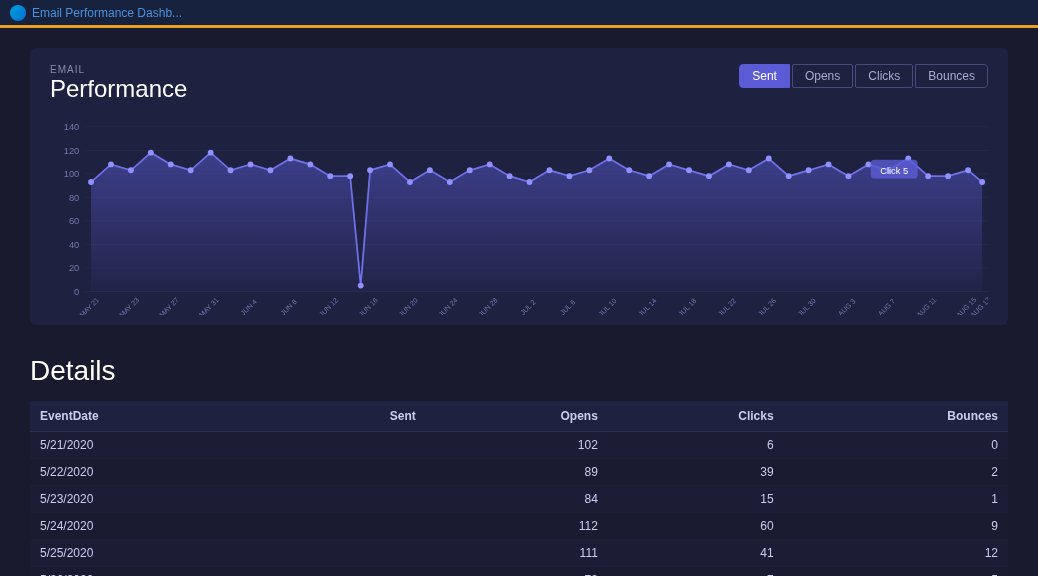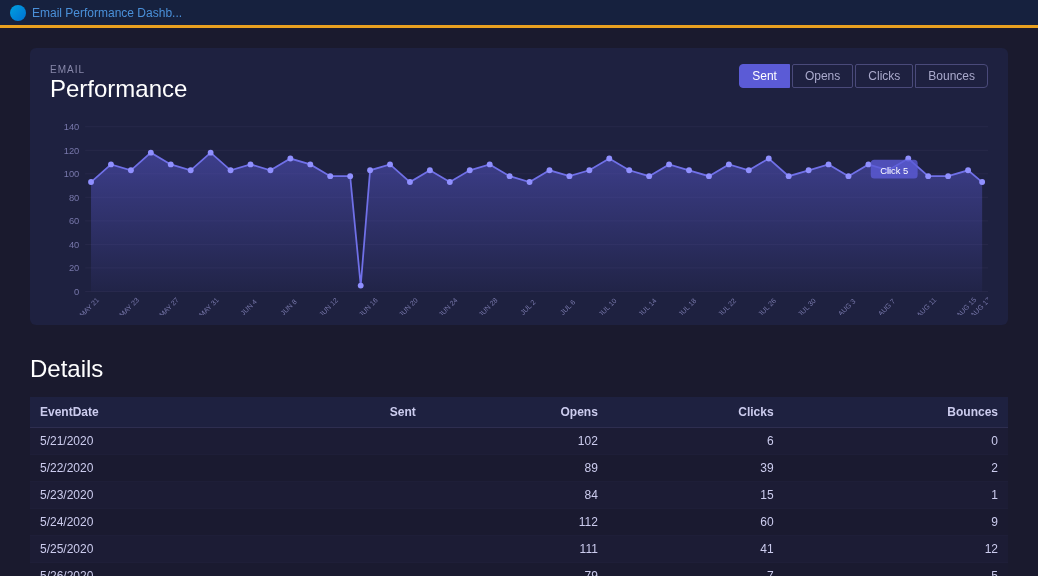--- a/index.html
+++ b/index.html
@@ -89,21 +89,21 @@
       width: 100%;
       height: 200px;
     }
     .chart-container svg {
       width: 100%;
       height: 100%;
     }
 
     
     .details-title {
-      font-size: 24px;
+      font-size: 28px;
       font-weight: 300;
       color: #ffffff;
       margin-bottom: 14px;
     }
     .details-table {
       width: 100%;
       border-collapse: collapse;
       font-size: 12px;
     }
     .details-table th {

